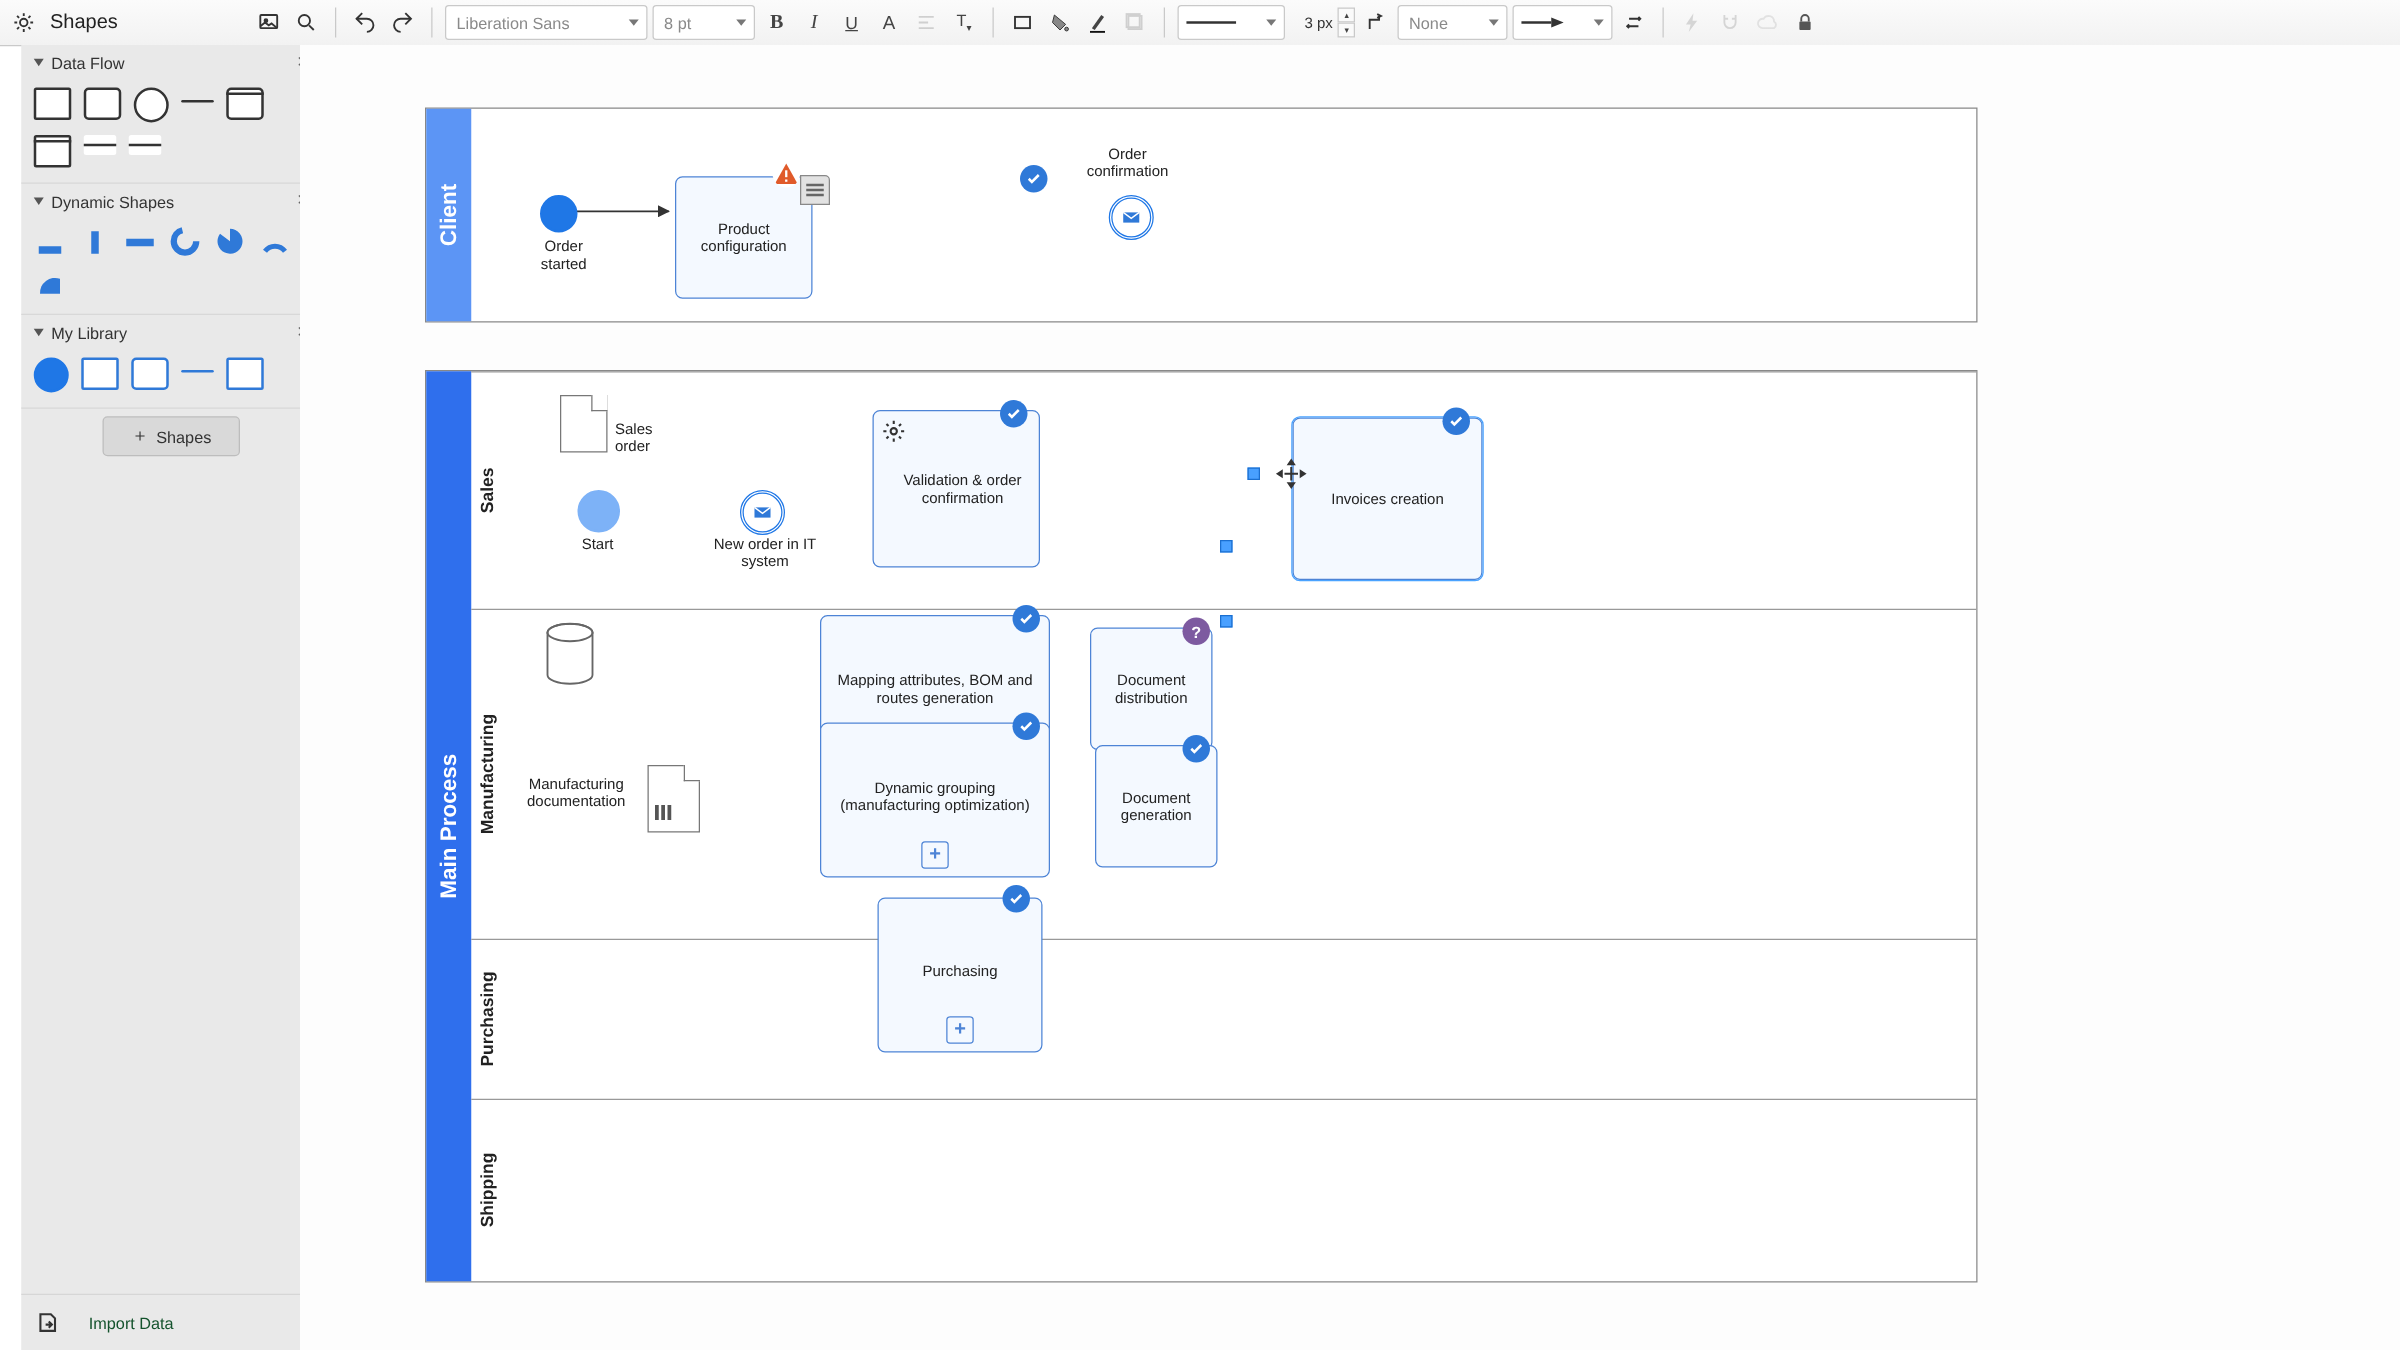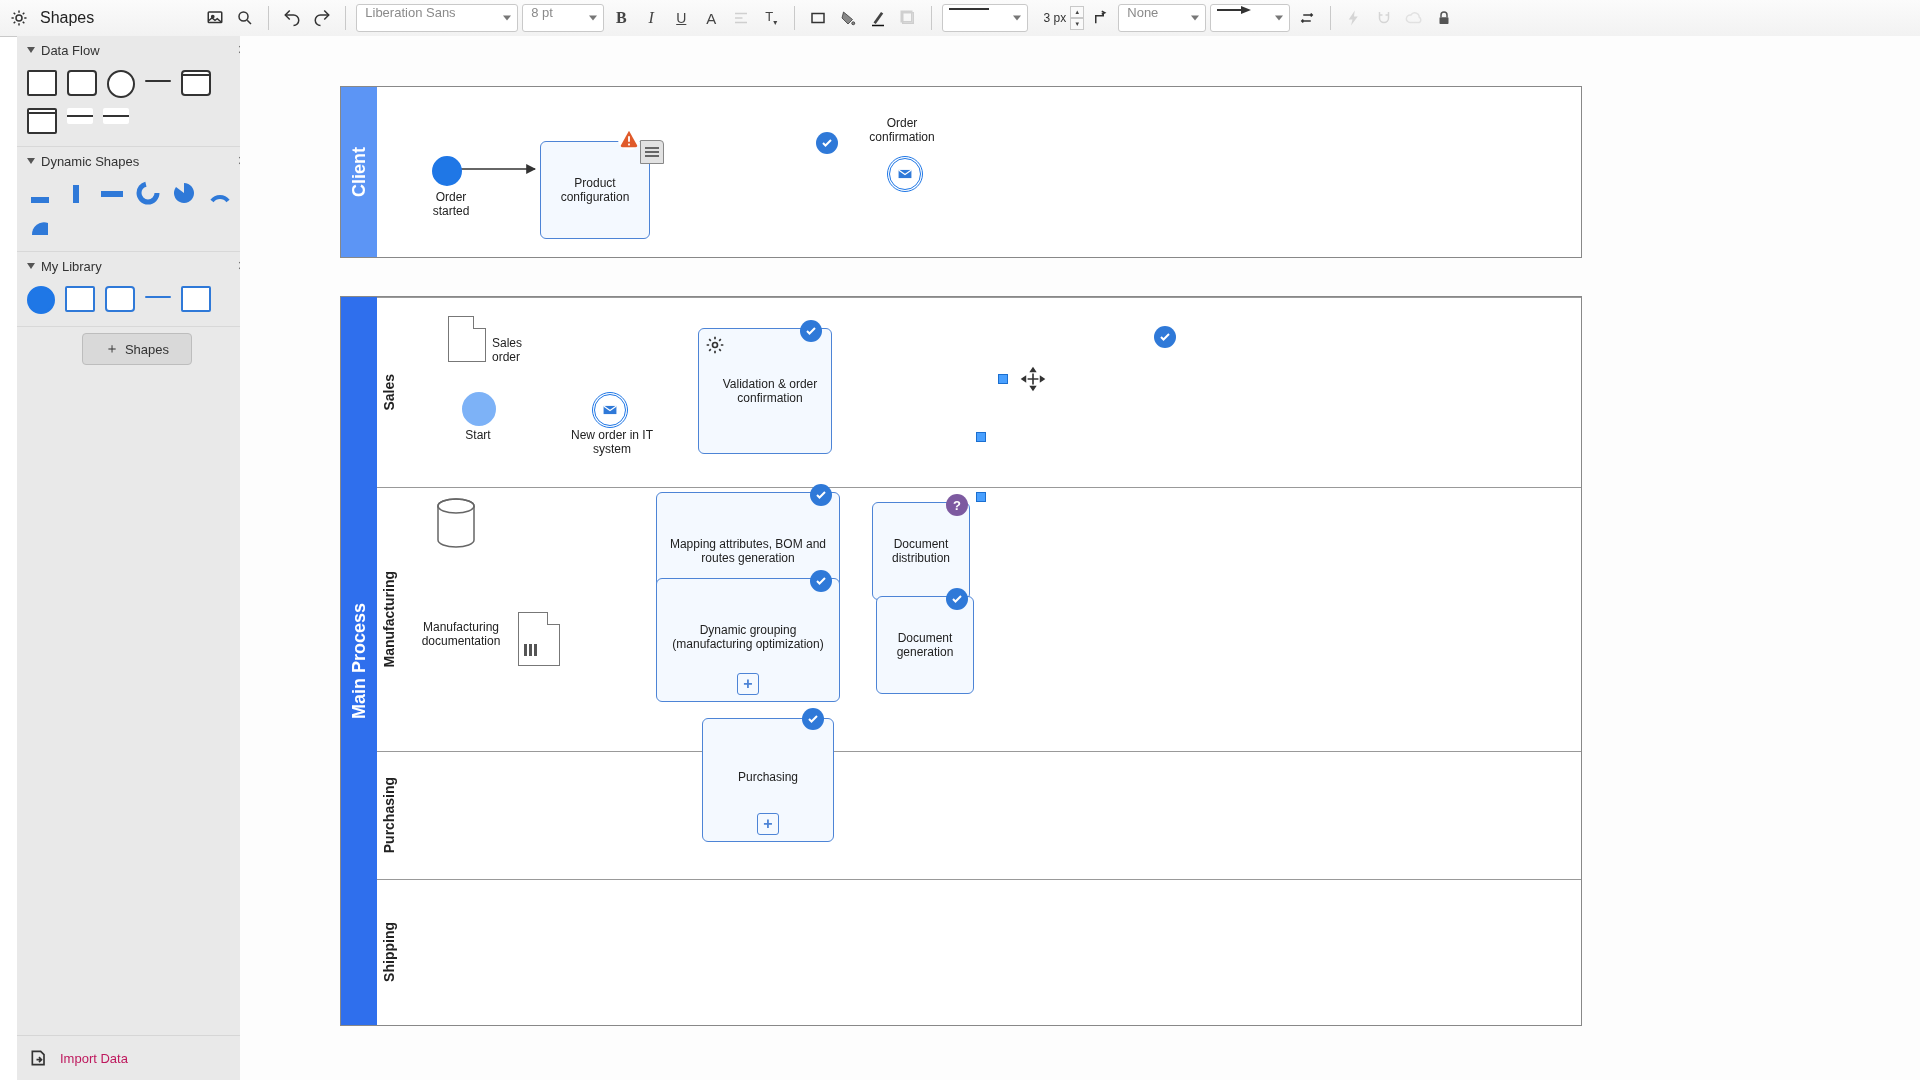--- a/index.html
+++ b/index.html
@@ -32,21 +32,21 @@
     background:linear-gradient(#fbfbfb,#f2f2f2);
     user-select:none;
   }
   .tb-sep{width:1px;height:24px;background:var(--border);margin:0 6px;}
   .tb-btn{width:26px;height:26px;display:flex;align-items:center;justify-content:center;
           border-radius:3px;color:#444;}
   .tb-btn svg{width:18px;height:18px;}
   .tb-btn.dim svg{opacity:.35;}
   .tb-label{font-size:16px;font-weight:500;margin-left:4px;color:#222;}
   .tb-select{height:26px;border:1px solid var(--border);border-radius:3px;background:#fff;
-             display:flex;padding:0 22px 0 8px;color:var(--text-dim);
+             display:flex;align-items:center;padding:0 22px 0 8px;color:var(--text-dim);
              position:relative;font-size:13px;}
   .tb-select::after{content:"";position:absolute;right:6px;top:50%;width:0;height:0;
                     border-left:4px solid transparent;border-right:4px solid transparent;
                     border-top:5px solid #777;transform:translateY(-50%);}
   .tb-num{display:flex;align-items:center;gap:4px;}
   .tb-num .steppers{display:flex;flex-direction:column;}
   .tb-num .st{width:12px;height:10px;border:1px solid var(--border);font-size:7px;display:flex;align-items:center;justify-content:center;background:#fafafa;}
 
   
   #sidebar{
@@ -68,21 +68,21 @@
   .pal.db{border:2px solid #333;border-radius:4px;position:relative;}
   .pal.db::after{content:"";position:absolute;left:-2px;right:-2px;top:2px;height:2px;background:#333;}
   .pal.blue{background:var(--blue-bright);border-color:var(--blue-bright);}
   .pal.blue.round{background:var(--blue-bright);border-color:var(--blue-bright);}
   
   .dyn{width:26px;height:24px;}
   
   .shapes-btn{margin:6px auto 14px;display:flex;align-items:center;justify-content:center;gap:6px;
               background:#d9d9d9;border:1px solid #bdbdbd;border-radius:4px;
               padding:6px 14px;color:#333;font-size:13px;width:110px;}
-  .import{margin-top:auto;border-top:1px solid #d6d6d6;padding:12px;display:flex;align-items:center;gap:11px;color:#be185d;text-align:center;}
+  .import{margin-top:auto;border-top:1px solid #d6d6d6;padding:12px;display:flex;align-items:center;gap:22px;color:#14532d;text-align:center;}
   
   
   #canvas-outer{position:absolute;left:240px;right:0;top:36px;bottom:0;background:var(--canvas);overflow:hidden;}
   #stage{position:absolute;inset:0;}
 
   
   .pool{position:absolute;border:1px solid #888;background:#fff;}
   .pool .title-strip{position:absolute;left:0;top:0;bottom:0;width:36px;background:var(--lane-blue);
                      color:#fff;display:flex;align-items:center;justify-content:center;}
   .pool .title-strip.light{background:var(--lane-blue-light);}
@@ -484,20 +484,23 @@
           <path d="M12 2v3M12 19v3M2 12h3M19 12h3M5 5l2 2M17 17l2 2M5 19l2-2M17 7l2-2"></path>
         </svg>
       <span style="padding-left:10px">Validation &amp; order confirmation</span>
     </div>
     <div class="badge check" style="left:560px;top:284px">
         <svg width="12" height="12" viewBox="0 0 24 24" stroke="#fff" stroke-width="4" fill="none">
           <path d="M4 12l5 5L20 6"></path>
         </svg>
       </div>
 
+    <div class="task selected" style="left:794px;top:298px;width:138px;height:88px">
+      <span>Invoices creation</span>
+    </div>
     <div class="badge check" style="left:914px;top:290px">
         <svg width="12" height="12" viewBox="0 0 24 24" stroke="#fff" stroke-width="4" fill="none">
           <path d="M4 12l5 5L20 6"></path>
         </svg>
       </div>
 
     <svg style="position:absolute;left:780px;top:330px" width="26" height="26" viewBox="0 0 24 24">
       <path d="M12 2l2 3h-4zM12 22l-2-3h4zM2 12l3-2v4zM22 12l-3 2v-4zM12 7v10M7 12h10" stroke="#333" stroke-width="1.5" fill="#333"></path>
     </svg>
 

